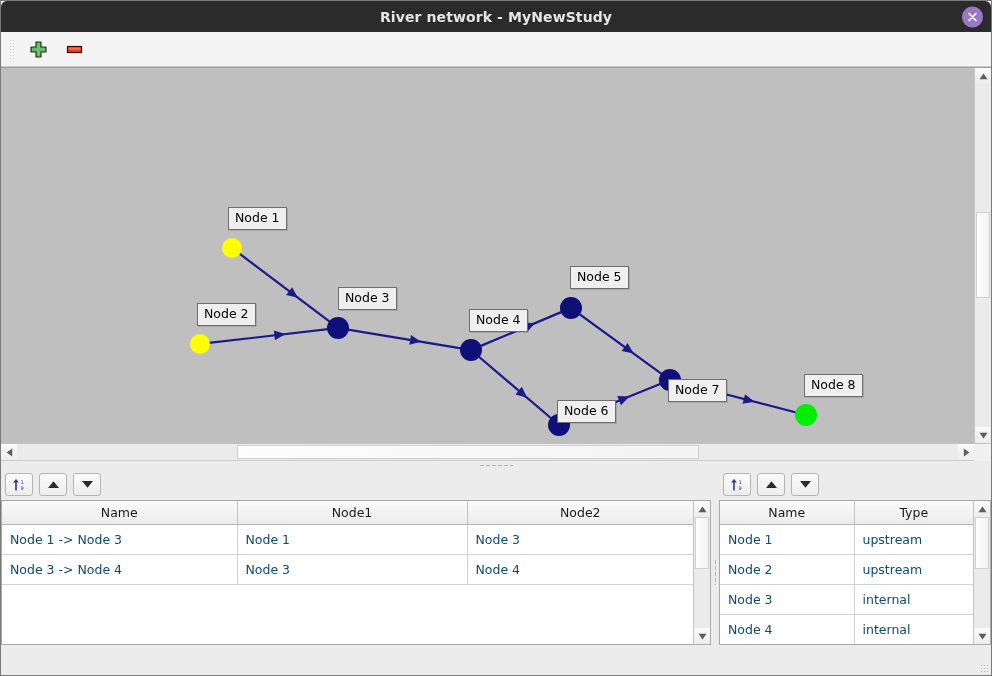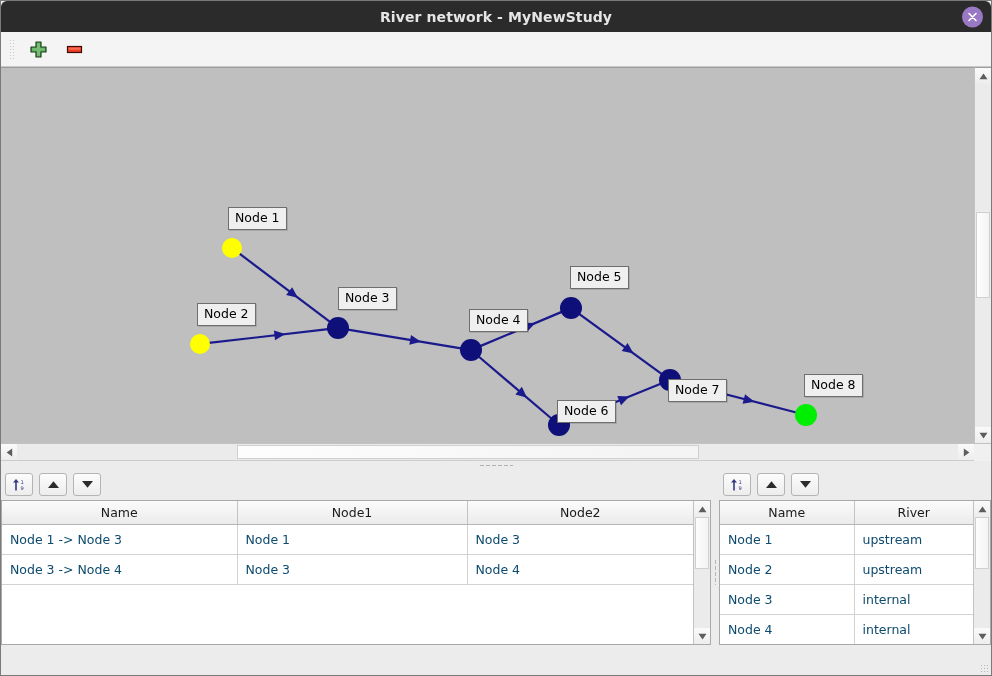--- a/index.html
+++ b/index.html
@@ -443,21 +443,21 @@
       <div class="table-outer">
         <div class="table-scroll">
           <table>
             <colgroup>
                 <col style="width:134px">
                 <col>
               </colgroup>
             <thead>
                 <tr id="nodes-head">
                   <th>Name</th>
-                  <th>River</th>
+                  <th>Type</th>
                 </tr>
               </thead>
             <tbody id="nodes-body">
                 <tr>
                   <td>Node 1</td>
                   <td>upstream</td>
                 </tr>
                 <tr>
                   <td>Node 2</td>
                   <td>upstream</td>

